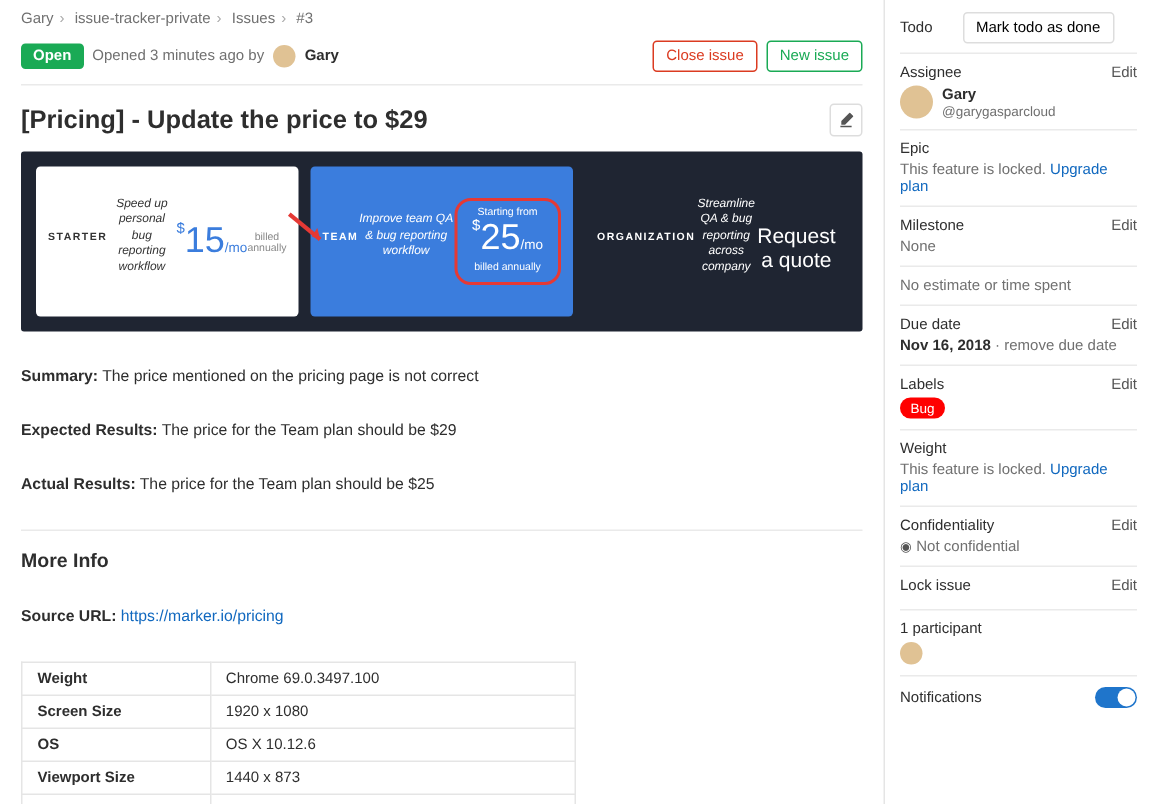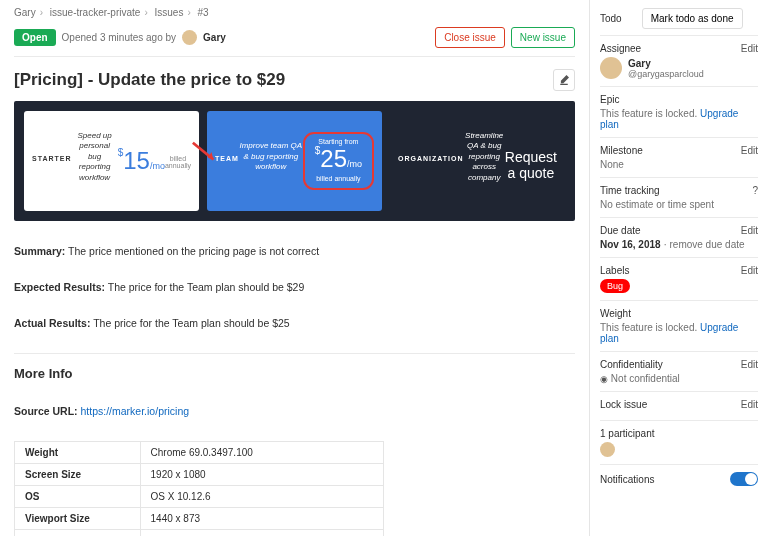--- a/index.html
+++ b/index.html
@@ -195,24 +195,20 @@
 
     <div class="srow">
       <div class="hd">
           <span class="lbl">Milestone</span>
           <span class="ed">Edit</span>
         </div>
       <div class="val">None</div>
     </div>
 
     <div class="srow">
-      <div class="hd">
-          <span class="lbl">Time tracking</span>
-          <span class="help-ico">?</span>
-        </div>
       <div class="val">No estimate or time spent</div>
     </div>
 
     <div class="srow">
       <div class="hd">
           <span class="lbl">Due date</span>
           <span class="ed">Edit</span>
         </div>
       <div class="val"><b>Nov 16, 2018</b><span> · remove due date</span></div>
     </div>

